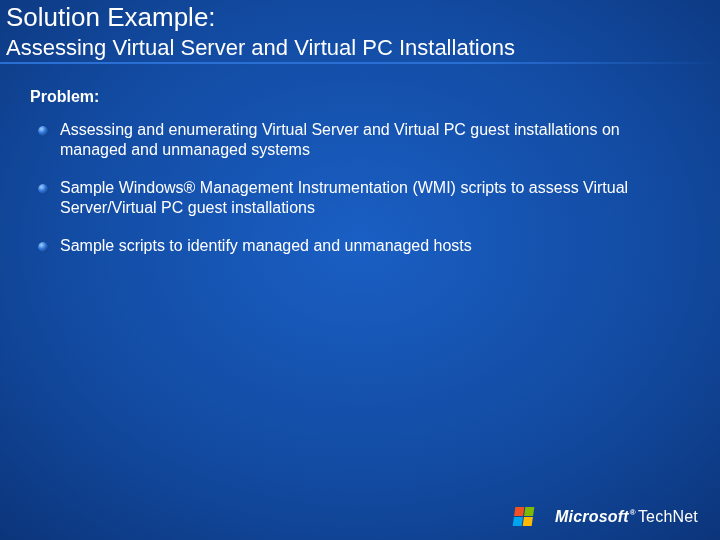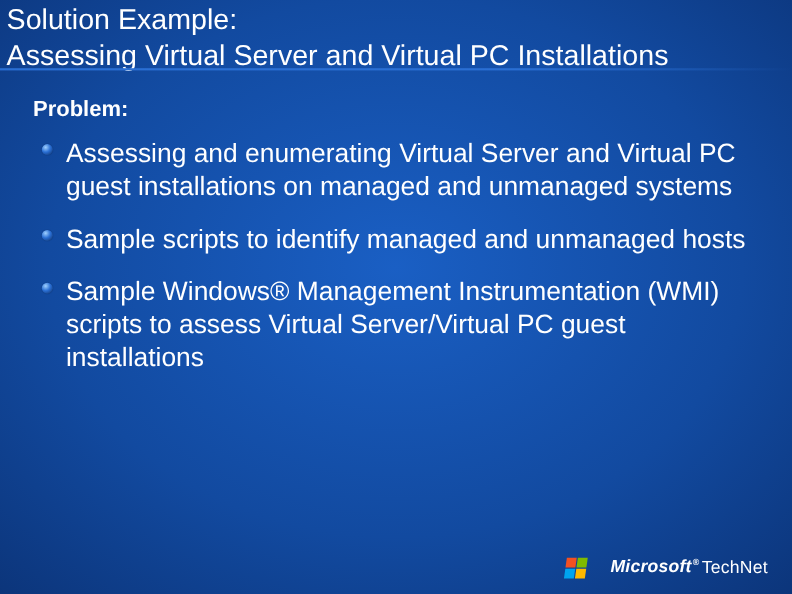--- a/index.html
+++ b/index.html
@@ -21,54 +21,54 @@
     left: 6px;
     top: 2px;
     font-size: 26px;
     color: #ffffff;
     font-weight: 400;
   }
   .subtitle {
     position: absolute;
     left: 6px;
     top: 35px;
-    font-size: 26px;
+    font-size: 22px;
     color: #ffffff;
     font-weight: 400;
   }
   .rule {
     position: absolute;
     left: 0;
     top: 62px;
     width: 720px;
     height: 2px;
     background: linear-gradient(to right, #2a6fd4 0%, #2a6fd4 65%, rgba(42,111,212,0) 100%);
   }
   .content {
     position: absolute;
     left: 30px;
     top: 88px;
     width: 660px;
   }
   .heading {
-    font-size: 20px;
+    font-size: 16px;
     font-weight: bold;
     color: #ffffff;
     margin-bottom: 14px;
   }
   .heading.second { margin-top: 36px; }
   ul.bullets {
     list-style: none;
     margin: 0 0 0 6px;
     padding: 0;
   }
   ul.bullets li {
     position: relative;
     padding-left: 24px;
-    font-size: 24px;
+    font-size: 16px;
     line-height: 1.25;
     color: #ffffff;
     margin-bottom: 18px;
     font-weight: 400;
   }
   ul.bullets li::before {
     content: "";
     position: absolute;
     left: 2px;
     top: 6px;
@@ -127,22 +127,22 @@
   <div class="rule"></div>
 
   <div class="content">
 
     <div class="heading">Problem:</div>
     <ul class="bullets">
       <li>Assessing and enumerating Virtual Server and Virtual PC guest installations on managed and unmanaged systems</li>
     </ul>
 
     <ul class="bullets">
+      <li>Sample Windows® Management Instrumentation (WMI) scripts to assess Virtual Server/Virtual PC  guest installations</li>
       <li>Sample scripts to identify managed and unmanaged hosts</li>
-      <li>Sample Windows® Management Instrumentation (WMI) scripts to assess Virtual Server/Virtual PC  guest installations</li>
     </ul>
 
   </div>
 
   <div class="footer-logo">
     <div class="ms-flag">
       <span></span>
         <span></span>
         <span></span>
         <span></span>

